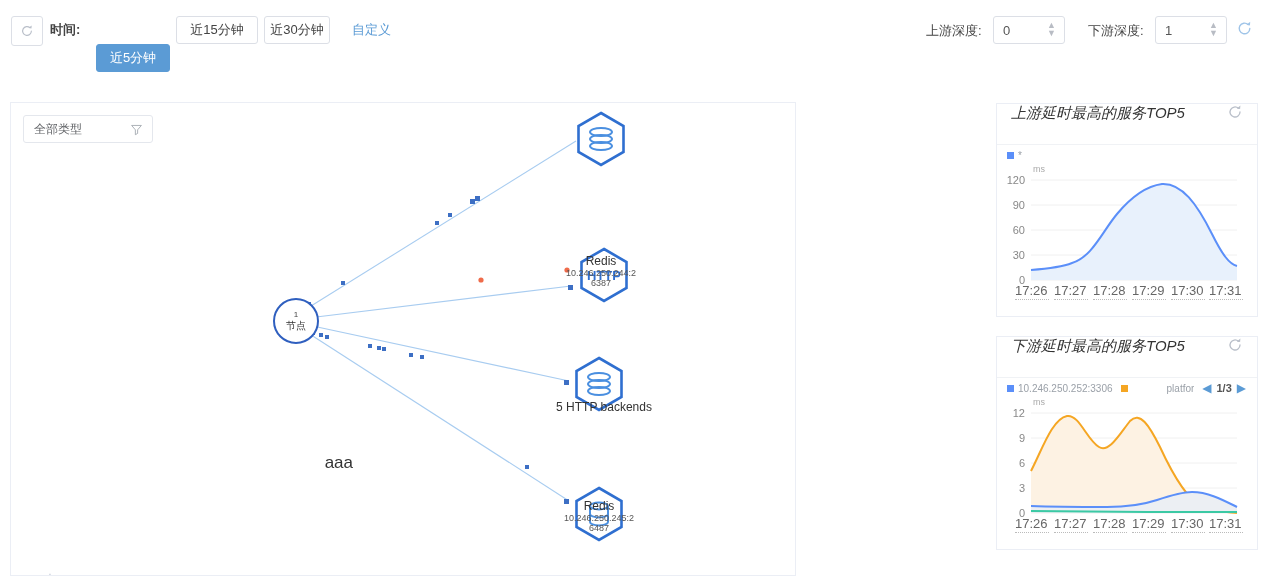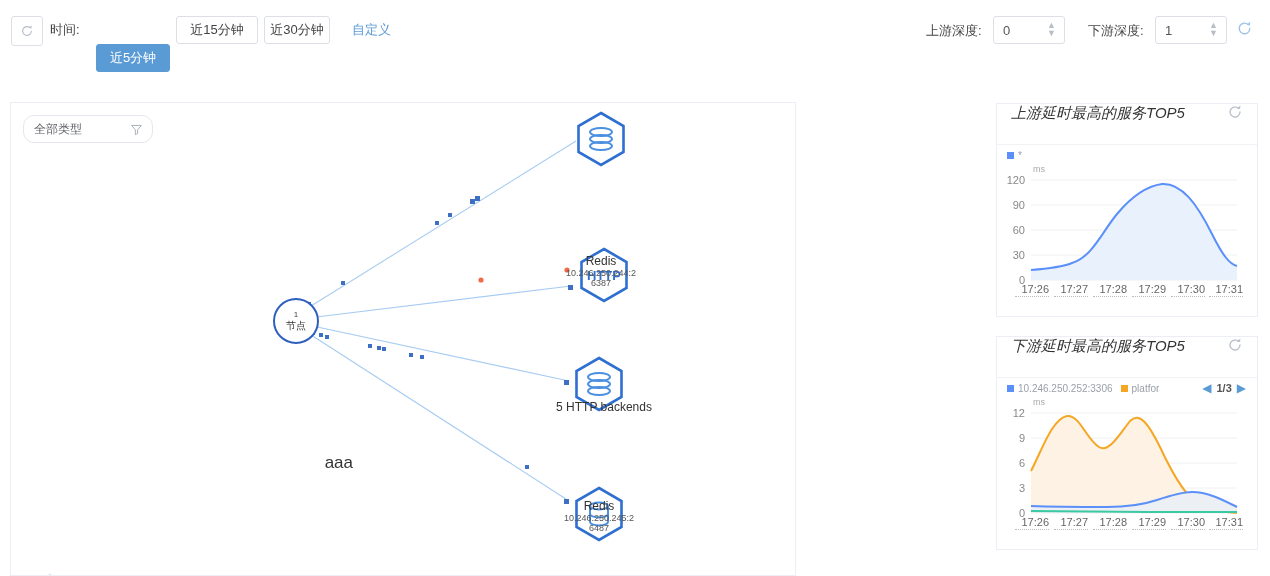--- a/index.html
+++ b/index.html
@@ -11,21 +11,21 @@
     overflow:hidden;
     position:relative;
   }
   
   .toolbar{position:absolute;left:0;top:0;width:1270px;height:60px;}
   .refresh-btn{
     position:absolute;left:11px;top:16px;width:30px;height:28px;
     border:1px solid #dcdfe6;border-radius:3px;background:#fff;
     display:flex;align-items:center;justify-content:center;cursor:pointer;
   }
-  .time-label{position:absolute;left:50px;top:21px;font-size:13px;color:#444;}
+  .time-label{position:absolute;left:50px;top:21px;font-size:13px;color:#444;font-weight:bold;}
   .seg{
     position:absolute;top:16px;height:28px;border:1px solid #dcdfe6;background:#fff;
     font-size:13px;color:#444;display:flex;align-items:center;justify-content:center;
     cursor:pointer;box-sizing:border-box;
   }
   .seg.active{background:#5b9bd5;border-color:#5b9bd5;color:#fff;margin-top:28px;}
   .seg1{left:96px;width:74px;border-radius:3px;}
   .seg2{left:176px;width:82px;border-radius:3px;}
   .seg3{left:264px;width:66px;border-radius:3px;}
   .custom-link{position:absolute;left:352px;top:21px;font-size:13px;color:#5b9bd5;cursor:pointer;}
@@ -45,21 +45,21 @@
   .down-box{left:1155px;}
   .toolbar-refresh2{position:absolute;left:1236px;top:20px;cursor:pointer;}
 
   
   .graph-panel{
     position:absolute;left:10px;top:102px;width:786px;height:474px;
     border:1px solid #ebeef5;background:#fff;box-sizing:border-box;overflow:hidden;
   }
   .type-filter{
     position:absolute;left:12px;top:12px;width:130px;height:28px;
-    border:1px solid #e4e7ed;border-radius:11px;background:#fff;box-sizing:border-box;
+    border:1px solid #e4e7ed;border-radius:3px;background:#fff;box-sizing:border-box;
     display:flex;align-items:center;cursor:pointer;gap:8px;
   }
   .type-filter .tf-text{font-size:12px;color:#606266;padding-left:10px;flex:1;}
   .type-filter .tf-icon{padding-right:9px;display:flex;align-items:center;}
 
   .graph-svg{position:absolute;left:0;top:0;width:786px;height:474px;}
 
   .node-label{
     position:absolute;text-align:center;font-size:12px;color:#333;
     line-height:13px;pointer-events:none;
@@ -83,30 +83,30 @@
   .panel-head{
     position:relative;height:40px;border-bottom:1px solid #f0f2f5;
     display:flex;align-items:flex-start;font-style:italic;
   }
   .panel-title{font-size:15px;color:#333;padding-left:14px;flex:1;}
   .panel-refresh{padding-right:14px;display:flex;align-items:center;cursor:pointer;}
 
   .legend{position:absolute;left:10px;top:46px;display:flex;align-items:center;font-size:10px;color:#9aa0a8;}
   .legend .item{display:flex;align-items:center;margin-right:8px;white-space:nowrap;}
   .legend .sw{width:7px;height:7px;margin-right:4px;display:inline-block;}
-  .legend-trunc{max-width:52px;overflow:hidden;text-overflow:clip;display:inline-block;}
+  .legend-trunc{max-width:52px;overflow:hidden;text-overflow:clip;display:inline-block;margin-left:35px;}
   .pager{position:absolute;right:8px;top:44px;display:flex;align-items:center;font-size:11px;color:#555;}
   .pager .arrow{color:#5b9bd5;font-size:12px;cursor:pointer;padding:0 3px;}
   .pager .pp{padding:0 2px;font-weight:bold;}
 
   .chart-wrap{position:absolute;left:0;top:58px;width:260px;height:150px;}
   .chart-svg{position:absolute;left:0;top:0;}
   .ms-unit{position:absolute;font-size:9px;color:#aaa;}
   .tick-y{position:absolute;font-size:11px;color:#888;text-align:right;width:24px;}
-  .tick-x{position:absolute;font-size:11px;color:#666;text-align:right;width:34px;
+  .tick-x{position:absolute;font-size:13px;color:#666;text-align:left;width:34px;
     border-bottom:1px dotted #bbb;padding-bottom:1px;}
 </style>
 </head>
 <body>
 
 <div class="toolbar">
 
   <div class="refresh-btn">
     <svg width="14" height="14" viewBox="0 0 16 16">
       <path d="M13 8a5 5 0 1 1-1.6-3.7" fill="none" stroke="#b9bfc9" stroke-width="1.3" stroke-linecap="round"></path>

